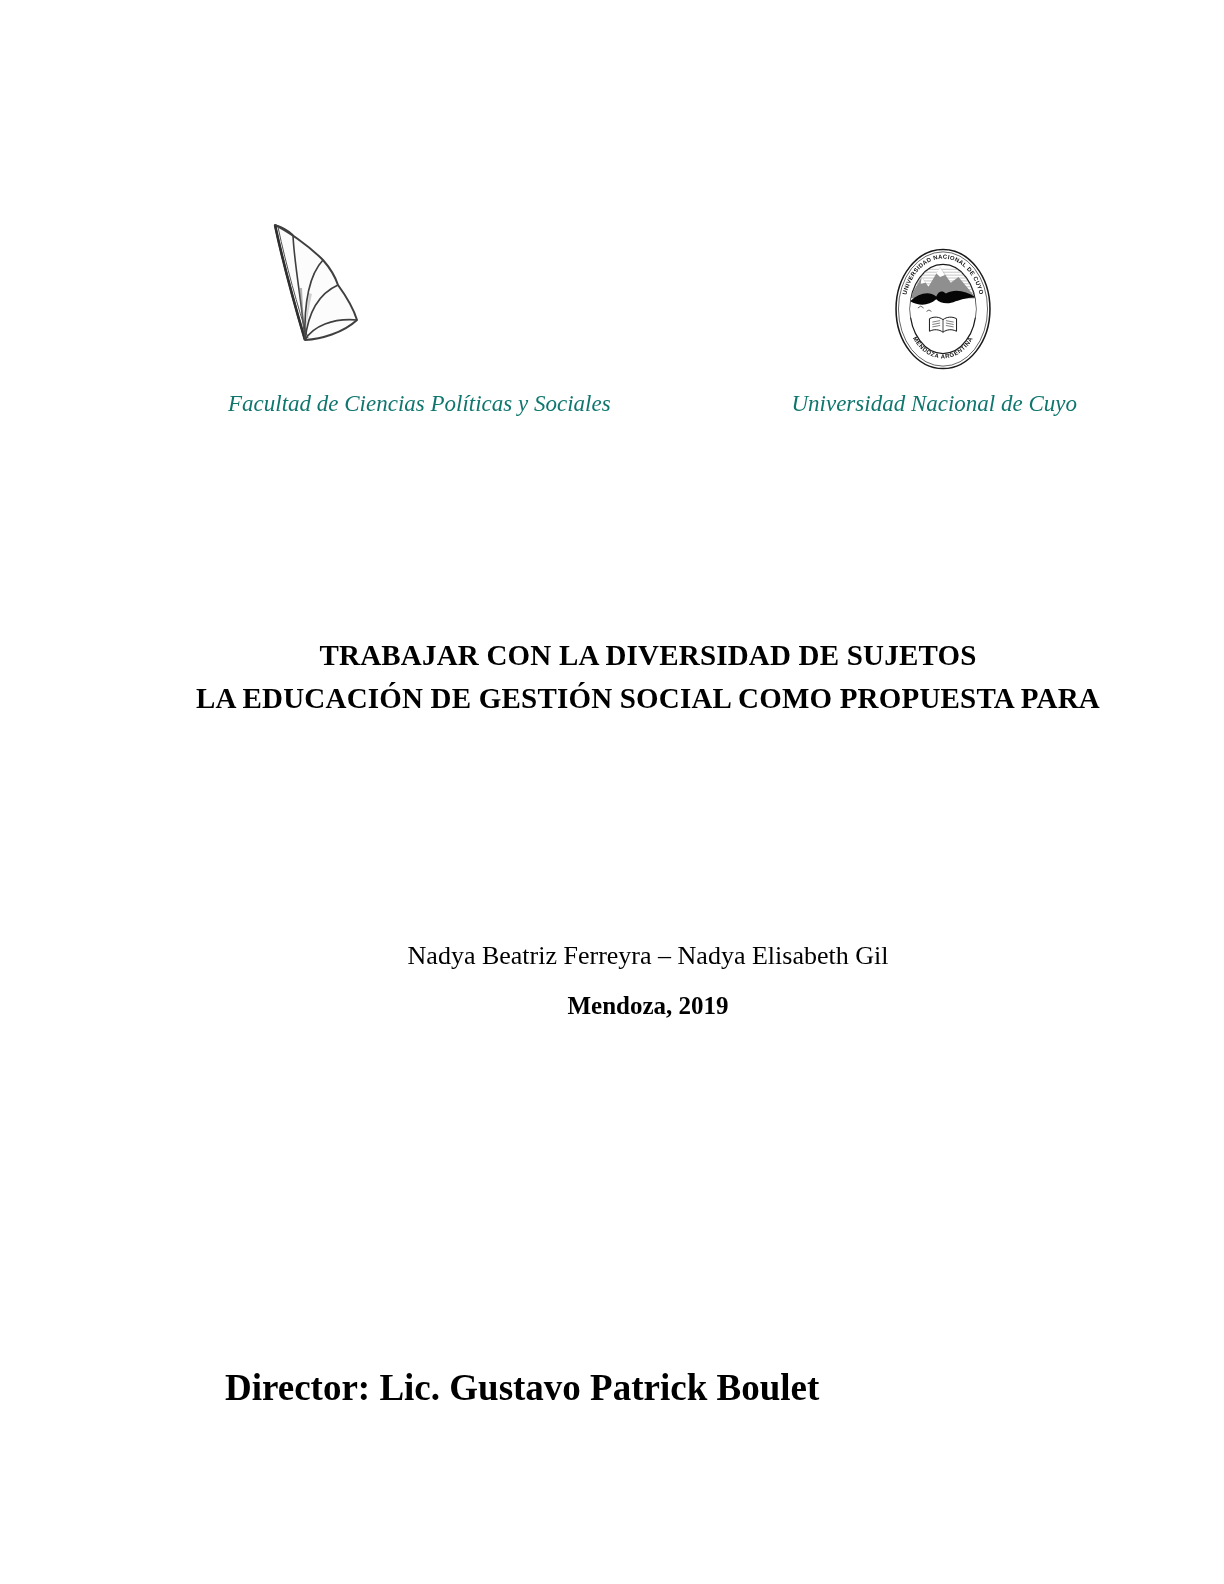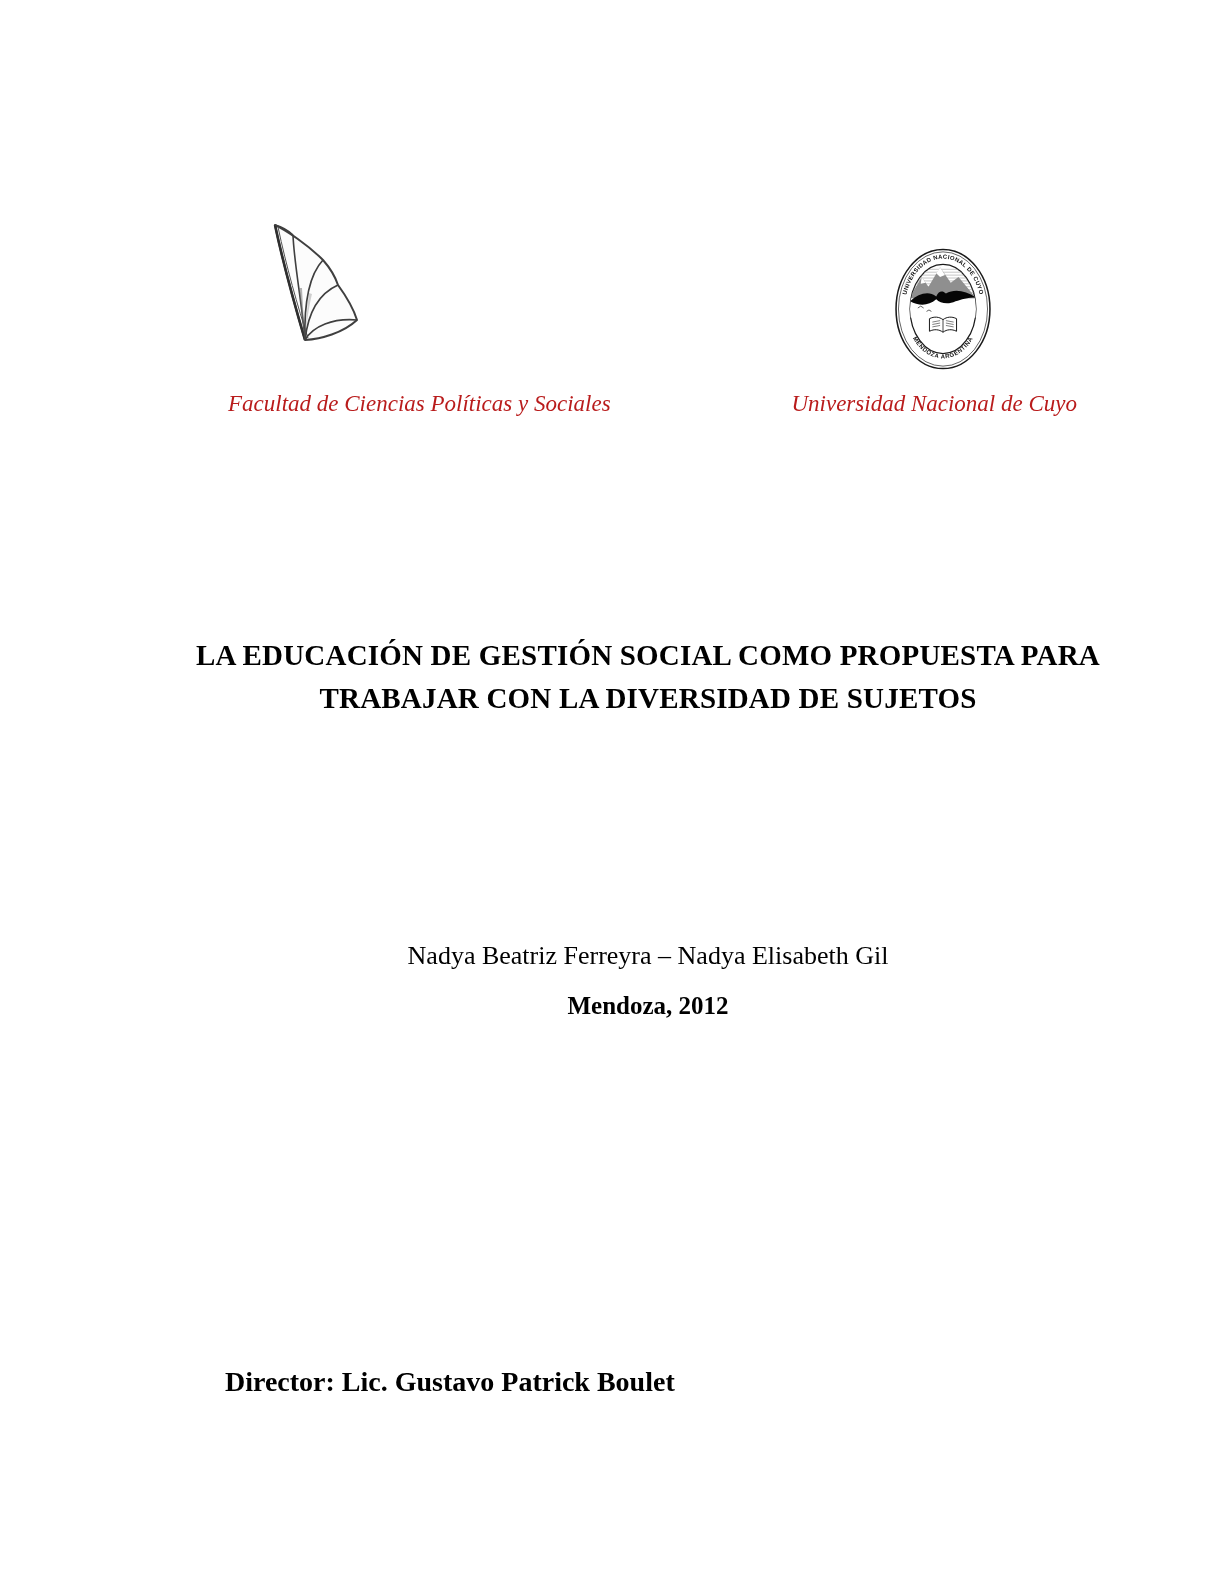--- a/index.html
+++ b/index.html
@@ -10,42 +10,42 @@
     background:#ffffff;
     font-family:"Liberation Serif","DejaVu Serif",serif;
     color:#000;
     overflow:hidden;
   }
   .logo-left  { position:absolute; left:258px; top:218px; width:110px; height:130px; }
   .seal       { position:absolute; left:894px; top:248px; width:98px;  height:122px; }
   .affil-row  {
     position:absolute; top:390px; left:228px; width:849px;
     display:flex; justify-content:space-between;
-    font-style:italic; font-size:23px; line-height:28px; color:#b91c1c;
+    font-style:italic; font-size:23px; line-height:28px; color:#0f766e;
   }
   .title-block{
     position:absolute; top:634px; left:150px; width:996px;
     text-align:center; font-weight:bold; font-size:29px; line-height:43px;
     letter-spacing:0.2px;
   }
   .subtitle   {
     position:absolute; top:785px; left:150px; width:996px;
     text-align:center; font-weight:bold; font-size:28px;
   }
   .authors    {
     position:absolute; top:941px; left:150px; width:996px;
     text-align:center; font-size:26px;
   }
   .place-year {
     position:absolute; top:992px; left:150px; width:996px;
     text-align:center; font-weight:bold; font-size:25px;
   }
   .director   {
     position:absolute; top:1366px; left:225px;
-    font-weight:bold; font-size:28px;
+    font-weight:bold; font-size:37px;
   }
   svg text { font-family:"Liberation Sans","DejaVu Sans",sans-serif; }
 </style>
 </head>
 <body>
 
 <div class="page">
 
   <svg class="logo-left" viewBox="0 0 110 130" aria-hidden="true">
 
@@ -115,24 +115,24 @@
       </g>
     </g>
   </svg>
 
   <div class="affil-row">
     <span>Facultad de Ciencias Políticas y Sociales</span>
     <span>Universidad Nacional de Cuyo</span>
   </div>
 
   <div class="title-block">
+    <div>TRABAJAR CON LA DIVERSIDAD DE SUJETOS</div>
     <div>LA EDUCACIÓN DE GESTIÓN SOCIAL COMO PROPUESTA PARA</div>
-    <div>TRABAJAR CON LA DIVERSIDAD DE SUJETOS</div>
   </div>
 
 
   <div class="authors">Nadya Beatriz Ferreyra – Nadya Elisabeth Gil</div>
 
-  <div class="place-year">Mendoza, 2012</div>
+  <div class="place-year">Mendoza, 2019</div>
 
   <div class="director">Director: Lic. Gustavo Patrick Boulet</div>
 
 </div>
 
 </body></html>

